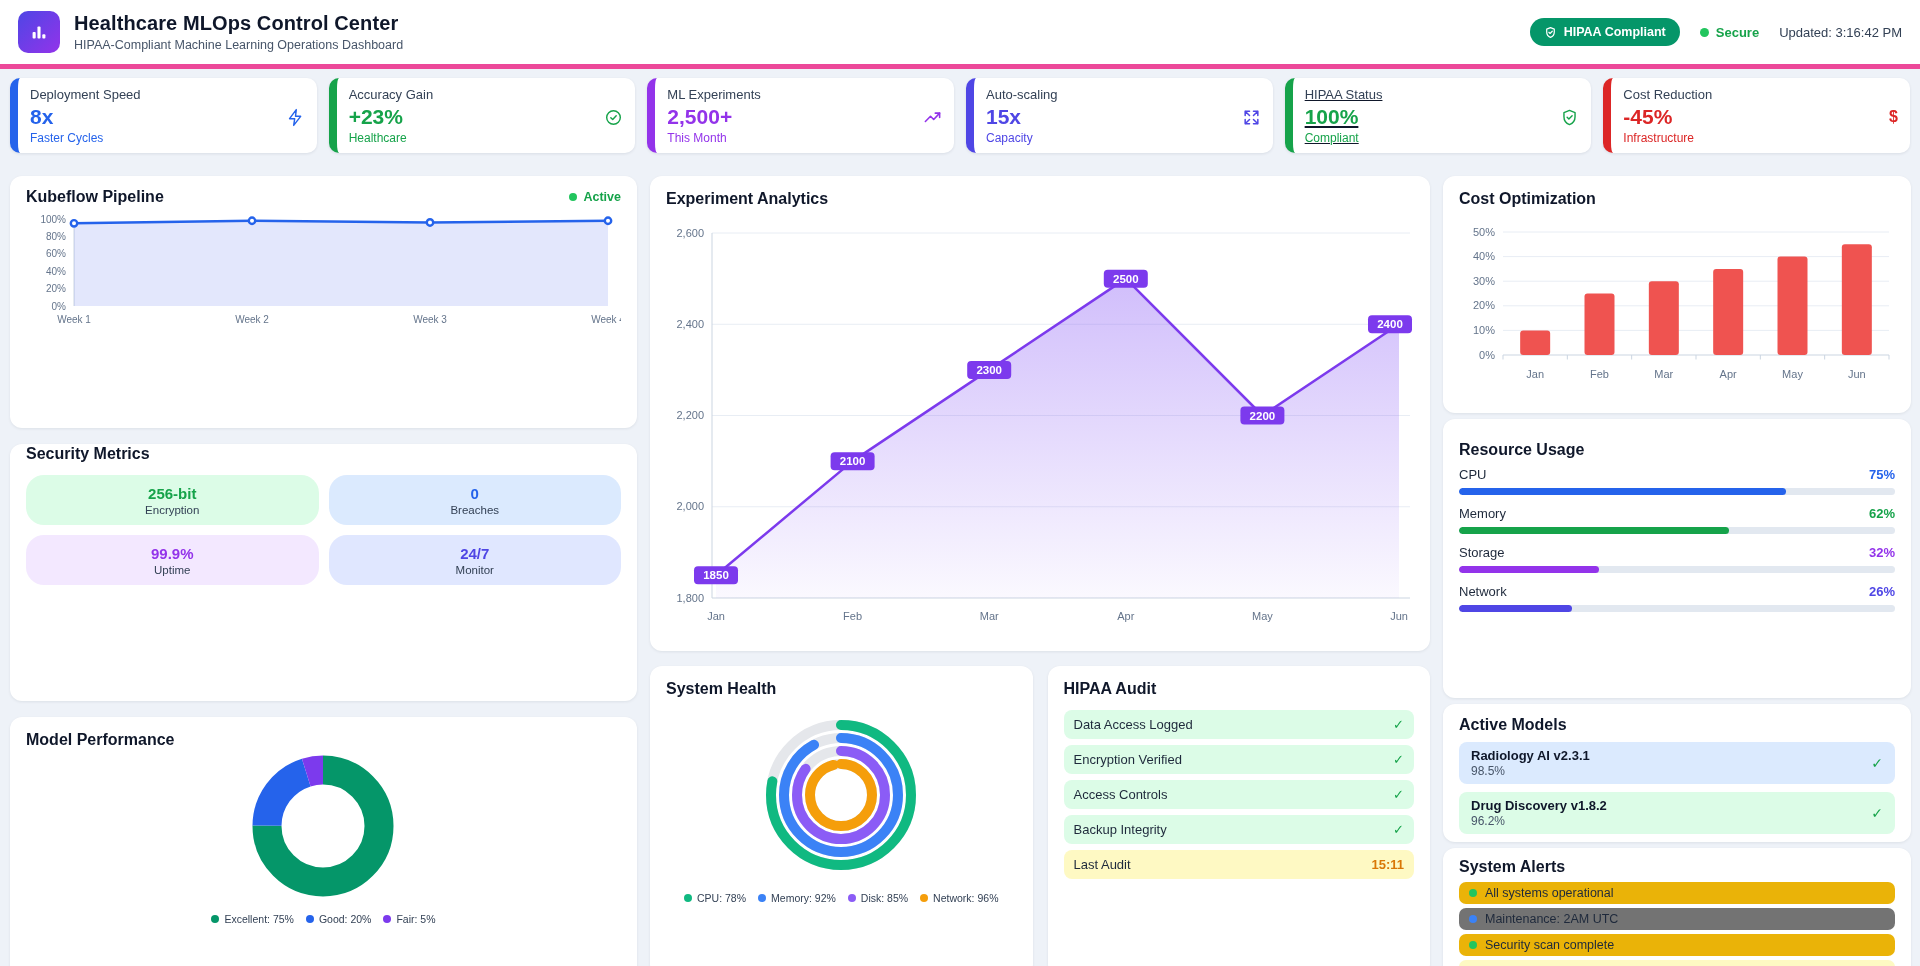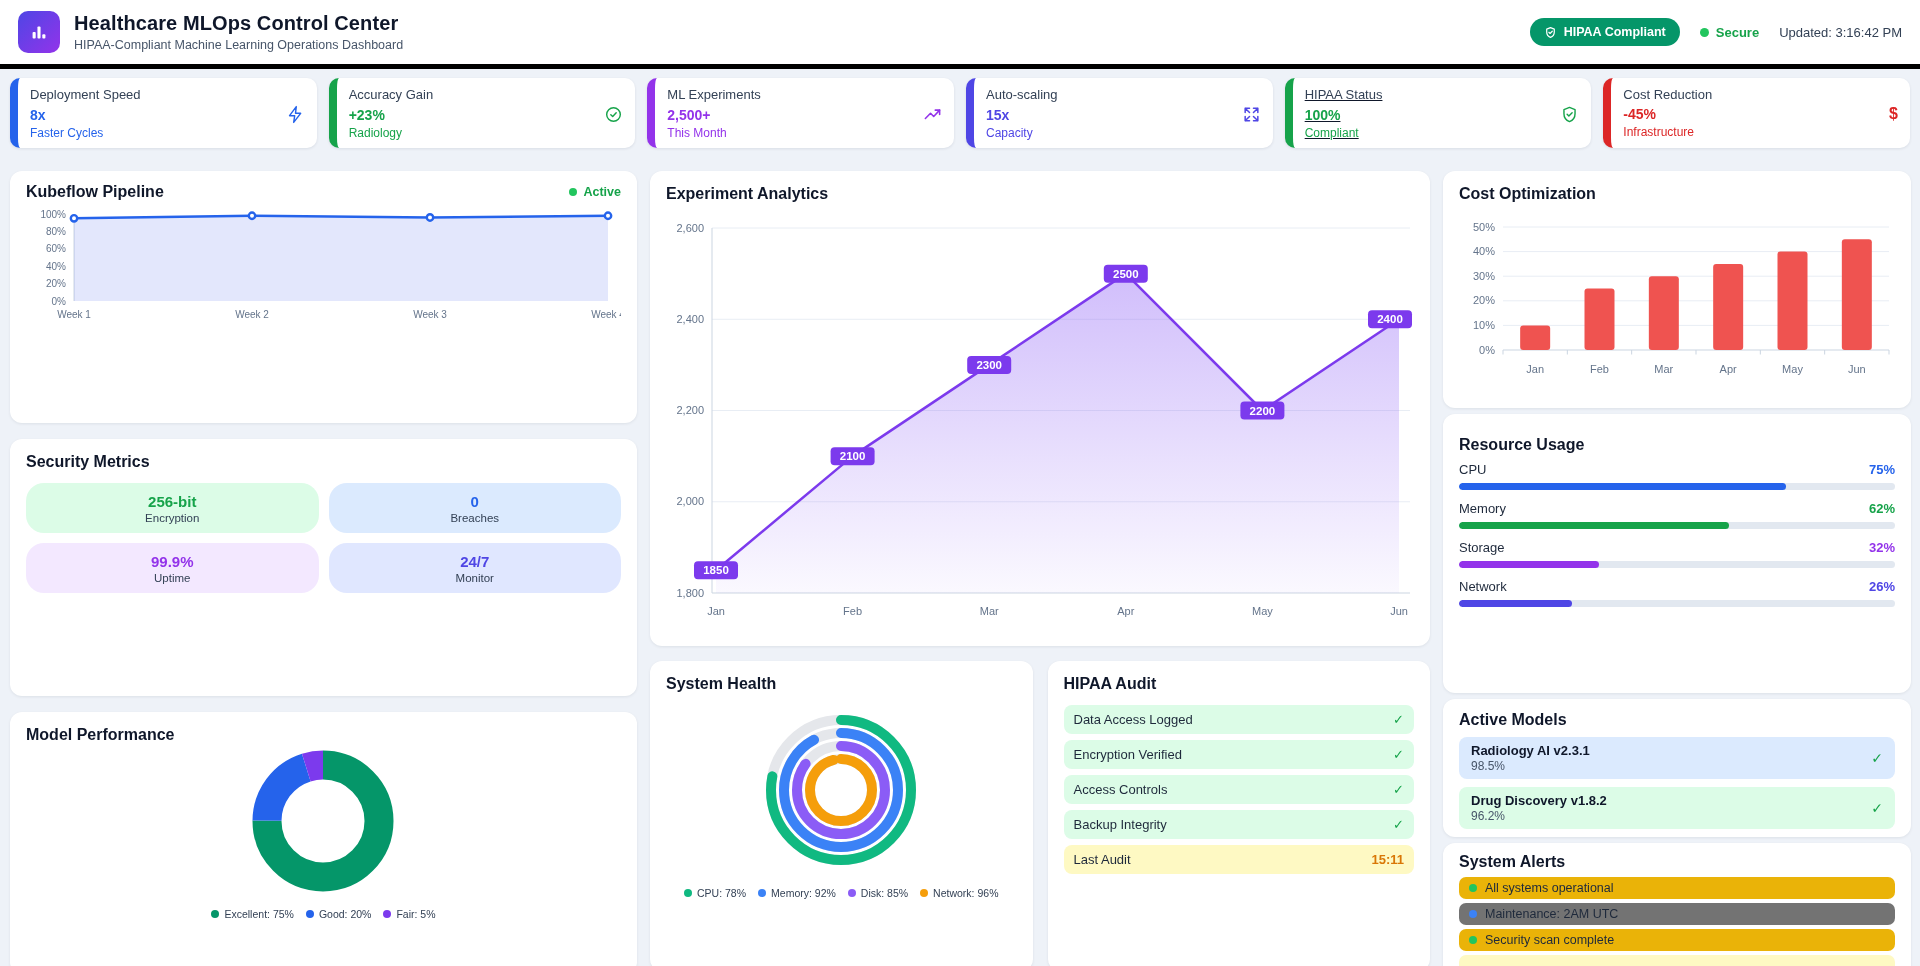--- a/index.html
+++ b/index.html
@@ -1,41 +1,41 @@
 <!DOCTYPE html>
 <html><head>
 <meta charset="utf-8">
 <style>
 *{margin:0;padding:0;box-sizing:border-box}
 html,body{width:1920px;height:966px;overflow:hidden}
 body{background:#eef2f8;font-family:"Liberation Sans","DejaVu Sans",sans-serif;color:#0f172a}
 svg text{font-family:"Liberation Sans","DejaVu Sans",sans-serif}
-.header{height:69px;background:#fff;border-bottom:5px solid #000000;display:flex;align-items:center;padding:0 18px;gap:14px}
+.header{height:69px;background:#fff;border-bottom:5px solid #ec4899;display:flex;align-items:center;padding:0 18px;gap:14px}
 .logo{width:42px;height:42px;border-radius:10px;background:linear-gradient(135deg,#4f46e5,#9333ea);display:flex;align-items:center;justify-content:center;flex:0 0 auto}
 .h-title{font-size:20px;font-weight:700;letter-spacing:.1px}
 .h-sub{font-size:12.5px;color:#475569;margin-top:3px}
 .h-right{margin-left:auto;display:flex;align-items:center;gap:20px}
 .pill{display:flex;align-items:center;gap:7px;background:#059669;color:#fff;font-size:12.5px;font-weight:700;padding:7px 14px;border-radius:999px;border:none;cursor:pointer}
 .secure{display:flex;align-items:center;gap:7px;color:#16a34a;font-size:13px;font-weight:700}
 .dot{width:9px;height:9px;border-radius:50%;display:inline-block;flex:0 0 auto}
 .updated{font-size:13px;color:#334155}
 .kpi-row{display:grid;grid-template-columns:repeat(6,1fr);gap:12px;margin:9px 10px 0}
 .kpi{background:#fff;border-radius:10px;border-left:8px solid #22c55e;box-shadow:0 1px 3px rgba(15,23,42,.09);padding:9px 12px 8px}
 .kpi .t{font-size:13px;color:#334155}
 .kpi .vrow{display:flex;align-items:center;justify-content:space-between;margin-top:3px}
-.kpi .v{font-size:14px;font-weight:800}
+.kpi .v{font-size:21px;font-weight:800}
 .kpi .s{font-size:12px;margin-top:2px}
 .kpi .ic{display:flex;align-items:center}
 .kpi svg{width:19px;height:19px}
 .main{display:grid;grid-template-columns:627px 780px 468px;column-gap:13px;margin:23px 9px 0 10px;align-items:start}
 .col{display:flex;flex-direction:column}
 .g16{gap:16px}.g15{gap:15px}.g6{gap:6px}
 .card{background:#fff;border-radius:12px;box-shadow:0 1px 3px rgba(15,23,42,.08);padding:12px 16px}
 .card h3{font-size:16px;font-weight:700;color:#0f172a}
-.kf{height:252px}.sec{height:257px;padding-top:14px}.mp{height:262px;padding-top:14px}
+.kf{height:252px}.sec{height:257px;padding-top:1px}.mp{height:262px;padding-top:14px}
 .an{height:475px;padding-top:14px}.duo{display:grid;grid-template-columns:1fr 1fr;gap:15px}
 .sh,.audit{height:310px;padding-top:14px}
 .cost{height:237px;padding-top:14px}.res{height:279px;padding-top:22px}.am{height:138px}.al{height:175px;padding-top:10px}
 .hrow{display:flex;justify-content:space-between;align-items:center}
 .active-badge{display:flex;gap:6px;align-items:center;color:#16a34a;font-size:12.5px;font-weight:700}
 .chart-wrap{margin-top:4px}
 .tiles{display:grid;grid-template-columns:1fr 1fr;gap:10px;margin-top:12px}
 .tile{height:50px;border-radius:18px;display:flex;flex-direction:column;align-items:center;justify-content:center;gap:2px}
 .tile .tv{font-size:15px;font-weight:800}
 .tile .tl{font-size:11.5px;color:#334155}
@@ -120,21 +120,21 @@
     <div class="t">Accuracy Gain</div>
     <div class="vrow">
         <span class="v" style="color: rgb(22, 163, 74);">+23%</span>
       <span class="ic" style="color: rgb(22, 163, 74);">
           <svg viewBox="0 0 24 24" fill="none" stroke="currentColor" stroke-width="1.8" stroke-linecap="round" stroke-linejoin="round">
             <circle cx="12" cy="12" r="8.6"></circle>
             <polyline points="8.6 12.2 11 14.6 15.4 9.8"></polyline>
           </svg>
         </span>
       </div>
-    <div class="s" style="color: rgb(22, 163, 74);">Radiology</div>
+    <div class="s" style="color: rgb(22, 163, 74);">Healthcare</div>
   </div>
   <div class="kpi" style="border-left-color: rgb(147, 51, 234);">
     <div class="t">ML Experiments</div>
     <div class="vrow">
         <span class="v" style="color: rgb(147, 51, 234);">2,500+</span>
       <span class="ic" style="color: rgb(147, 51, 234);">
           <svg viewBox="0 0 24 24" fill="none" stroke="currentColor" stroke-width="2" stroke-linecap="round" stroke-linejoin="round">
             <polyline points="3 17 9.5 10.5 13.5 14.5 21 6.5"></polyline>
             <polyline points="15.5 6.5 21 6.5 21 12"></polyline>
           </svg>

